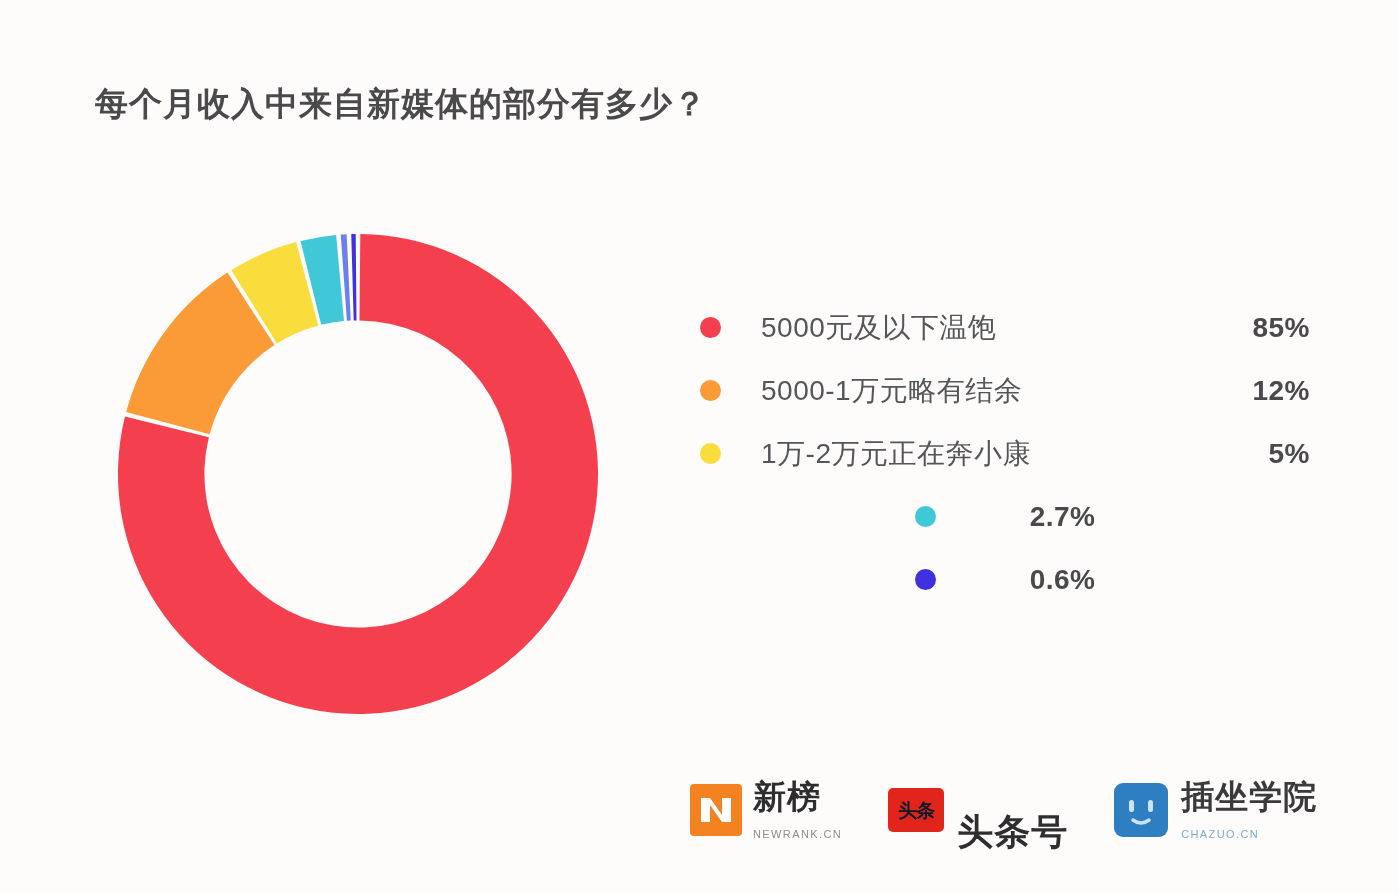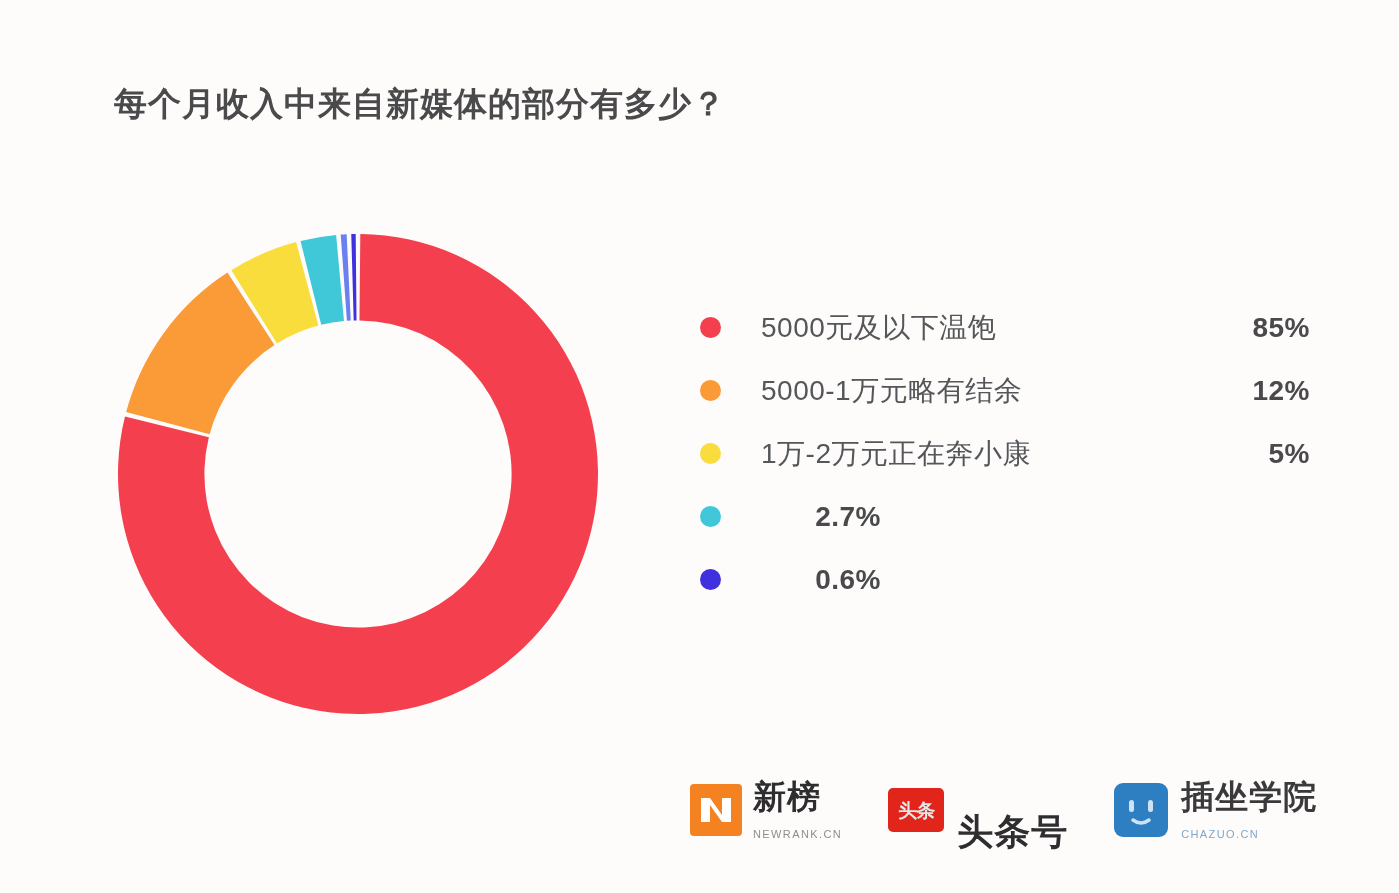--- a/index.html
+++ b/index.html
@@ -12,21 +12,21 @@
     background: #fdfcfa;
     font-family: "Liberation Sans", "DejaVu Sans", sans-serif;
     overflow: hidden;
     position: relative;
     color: #58585a;
   }
 
   
   #chart-title {
     position: absolute;
-    left: 114px;
+    left: 95px;
     top: 82px;
     font-size: 33px;
     font-weight: bold;
     letter-spacing: 1px;
     color: #4a4a4c;
     white-space: nowrap;
   }
 
   
   #donut-wrap {
@@ -46,20 +46,21 @@
   #legend {
     position: absolute;
     left: 700px;
     top: 296px;
     width: 610px;
   }
   .legend-row {
     display: flex;
     align-items: center;
     height: 63px;
+    justify-content: center;
   }
   .legend-dot {
     width: 21px;
     height: 21px;
     border-radius: 50%;
     flex: 0 0 auto;
     margin-right: 40px;
   }
   .legend-label {
     font-size: 28px;
@@ -103,21 +104,21 @@
     width: 52px; height: 52px;
     background: #f58220;
     border-radius: 4px;
     margin-right: 11px;
   }
   .mark-toutiao {
     width: 56px; height: 44px;
     background: #e1251b;
     border-radius: 5px;
     margin-right: 13px;
-    color: #e5e5e5;
+    color: #0f172a;
     font-size: 19px;
     font-weight: bold;
     line-height: 1;
     letter-spacing: -1px;
   }
   .mark-chazuo {
     width: 54px; height: 54px;
     background: #2d7fc1;
     border-radius: 9px;
     margin-right: 13px;

